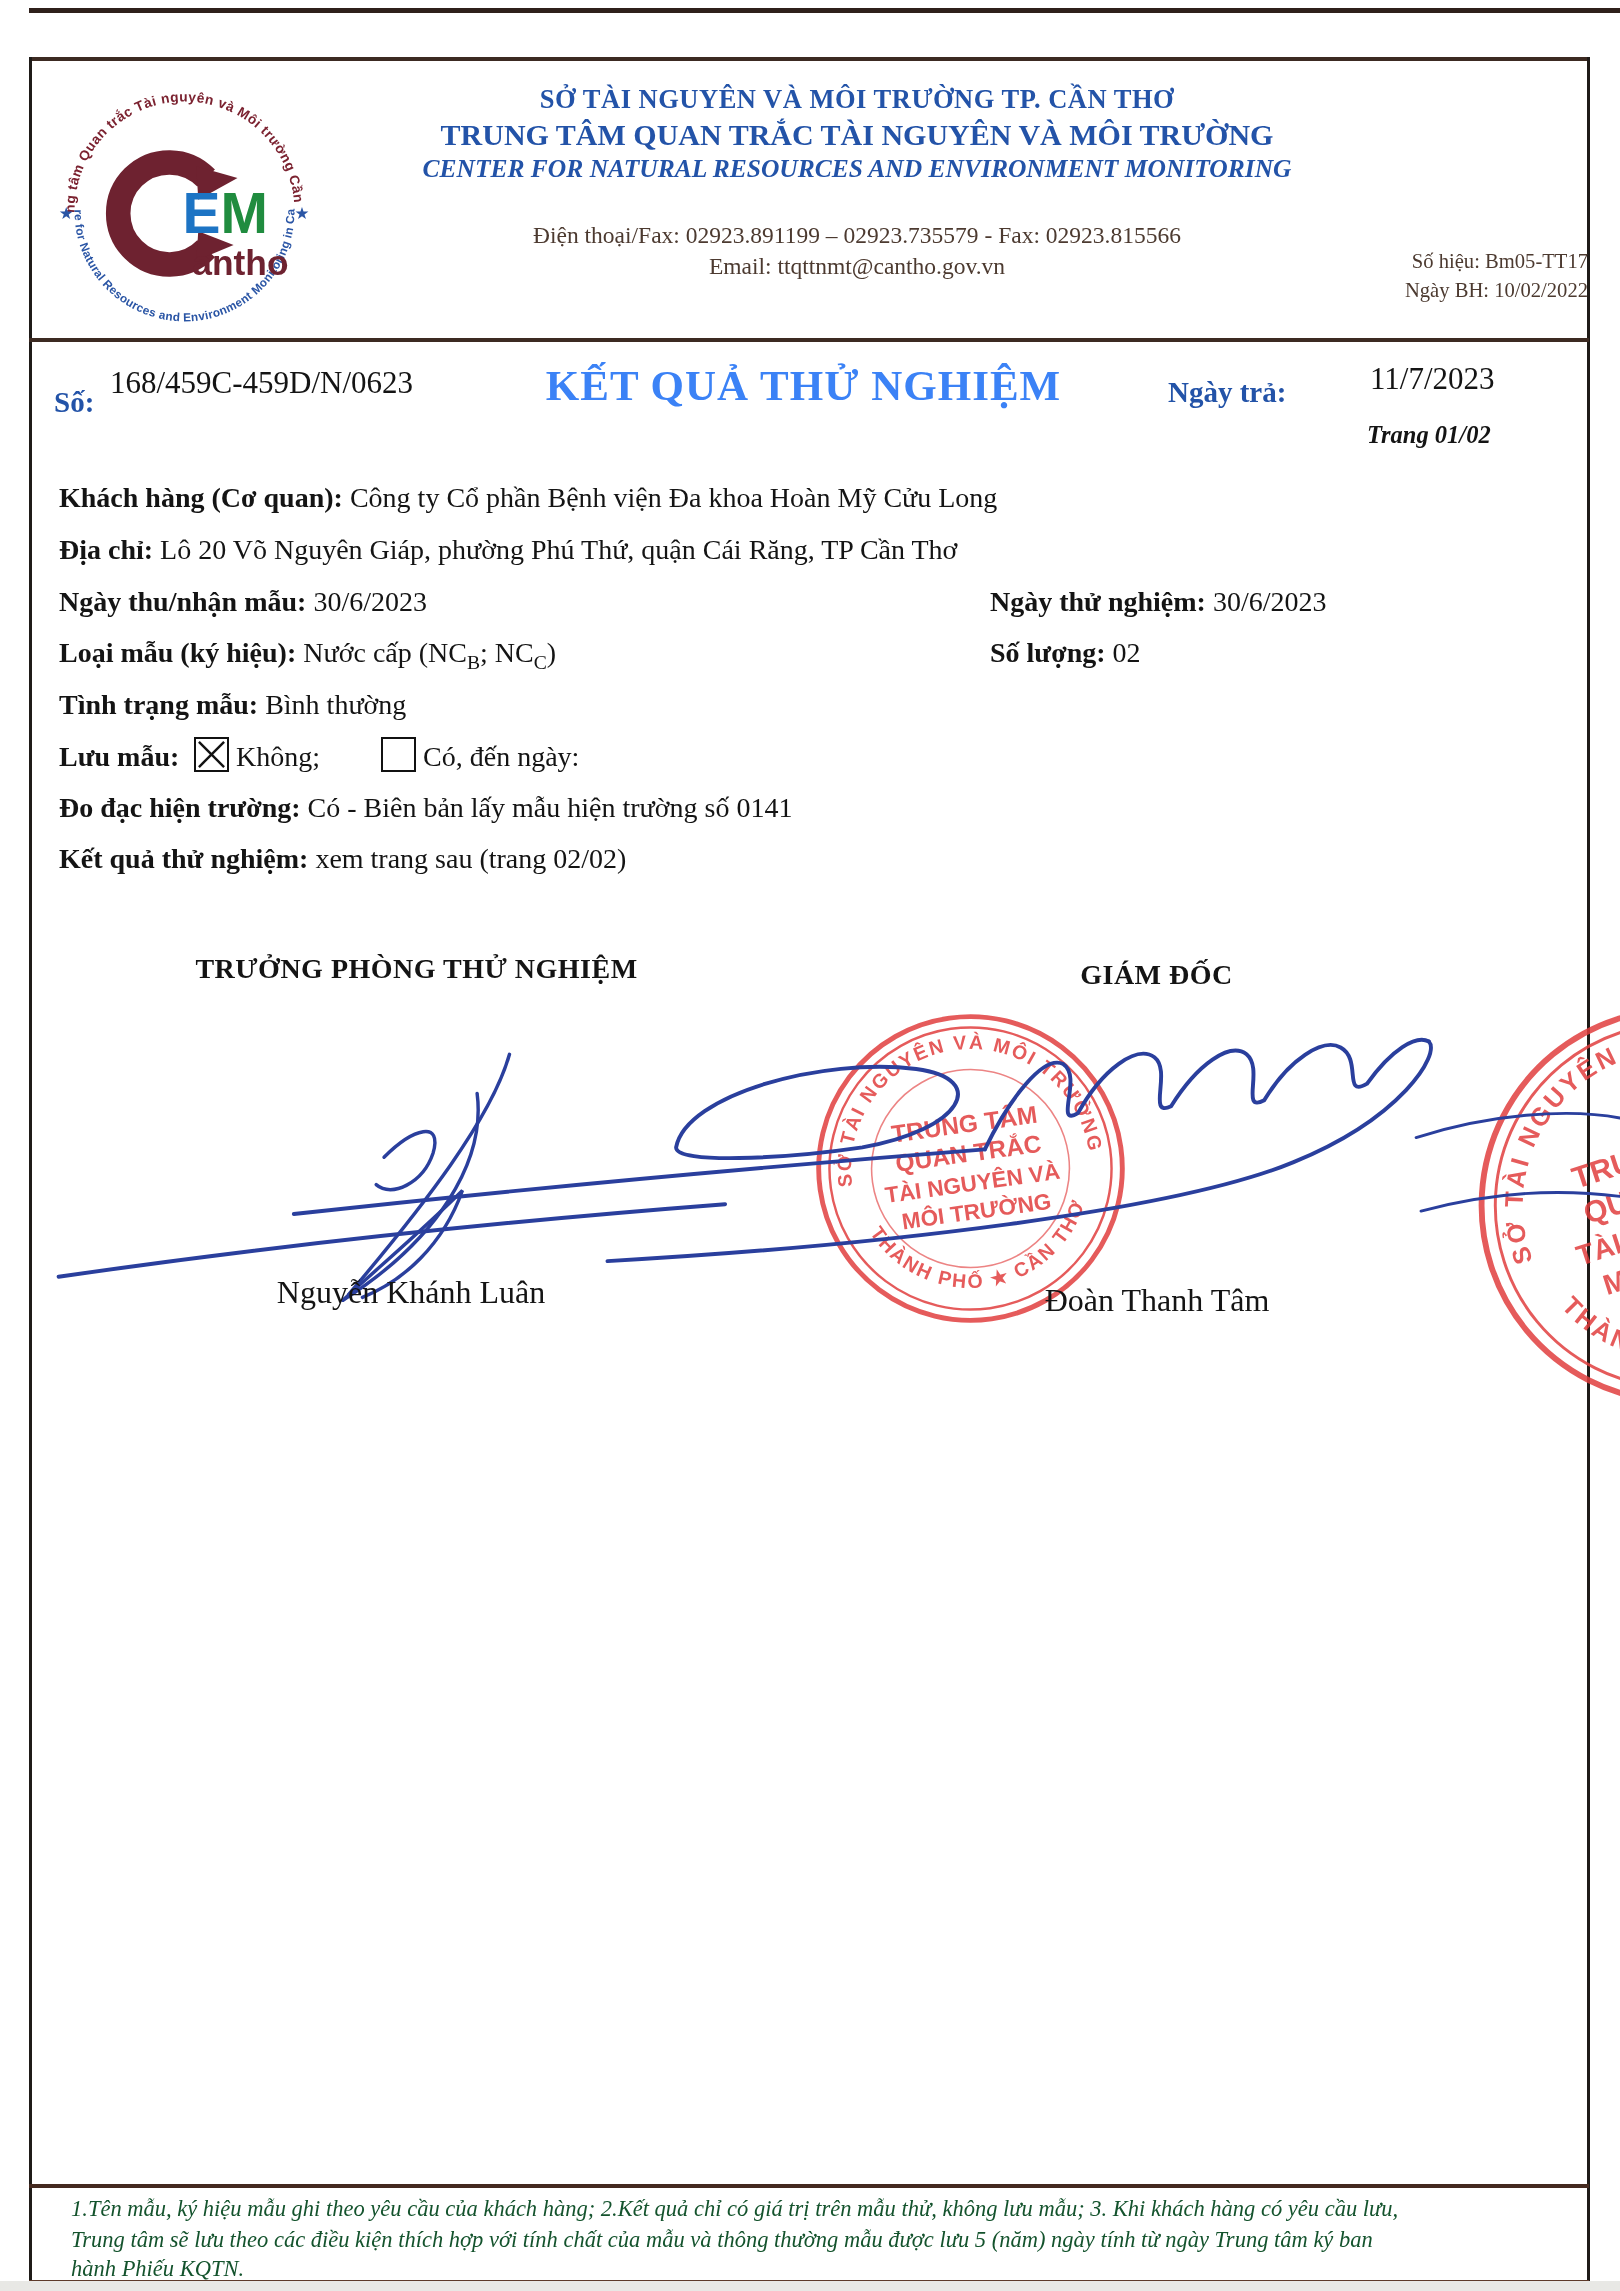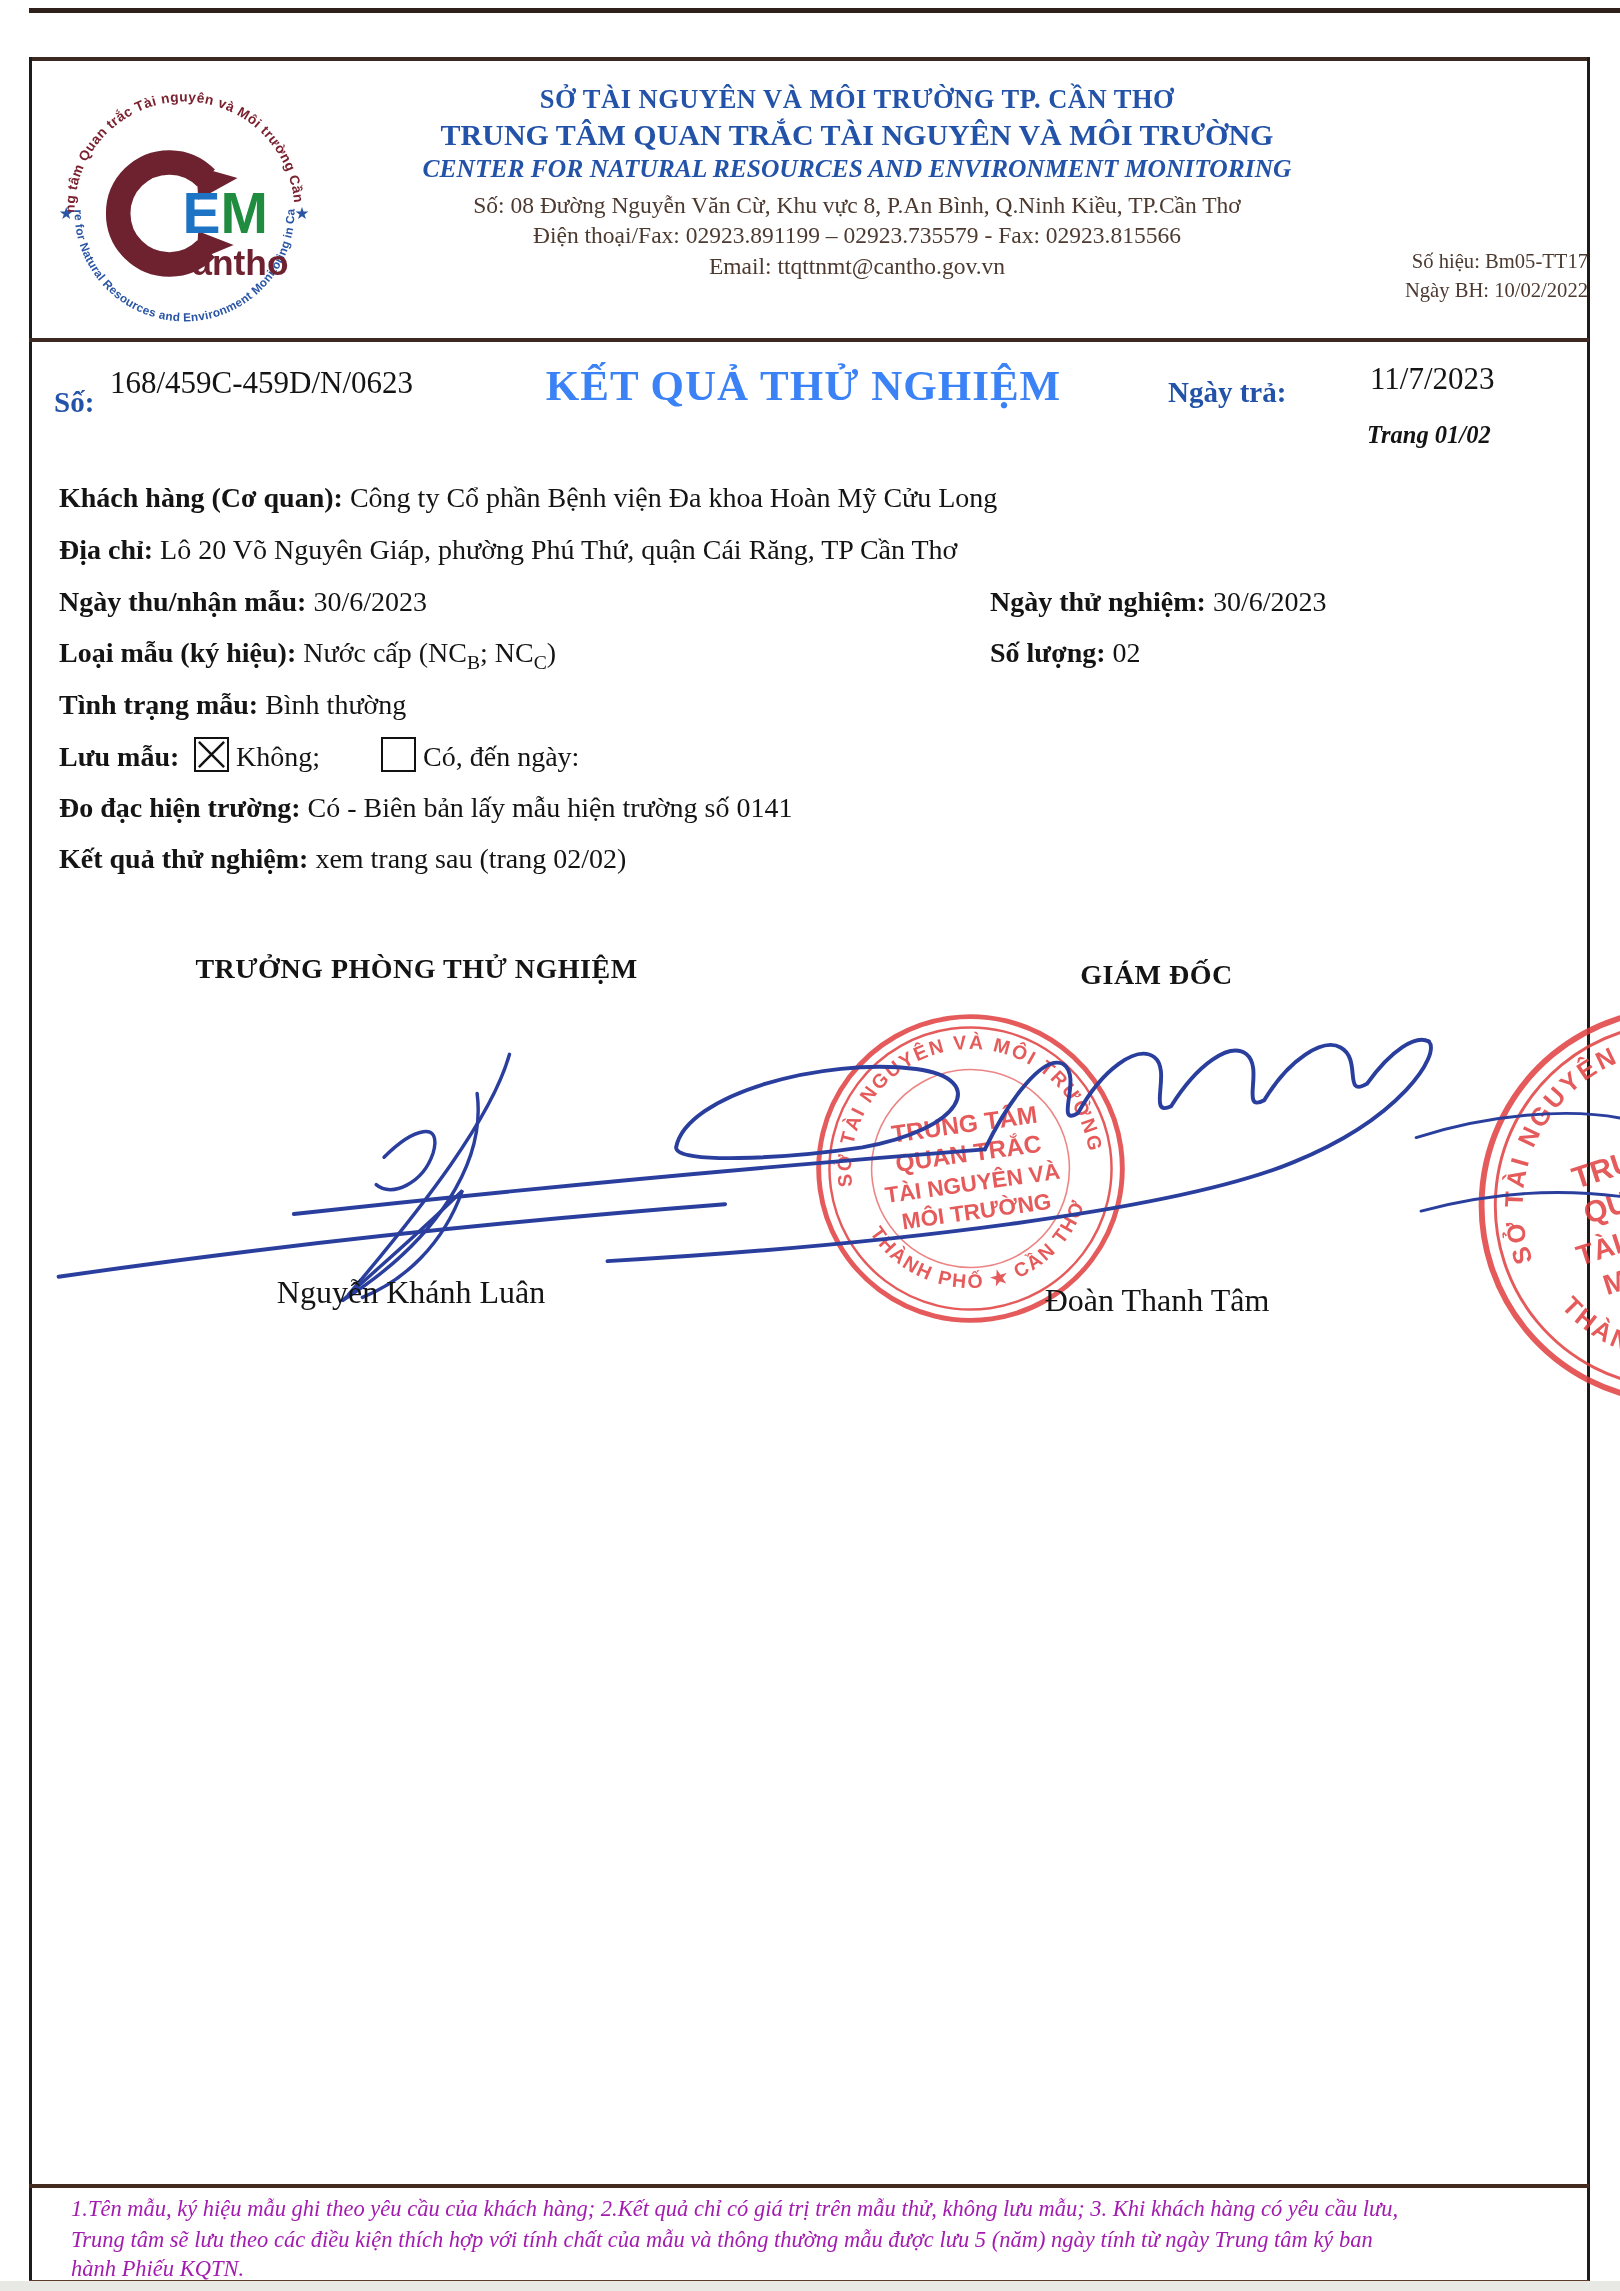--- a/index.html
+++ b/index.html
@@ -16,21 +16,21 @@
   .formbox{font-size:20.6px;color:#4c3a30;line-height:29px;}
   .doc-title{font-size:43px;font-weight:bold;color:#3b82f6;letter-spacing:1px;}
   .lbl-blue{font-size:29px;font-weight:bold;color:#2353a8;}
   .val-black{font-size:31px;color:#141414;}
   .row{position:absolute;left:59px;font-size:28px;white-space:nowrap;}
   .row .lab{font-weight:bold;}
   .sig-title{font-size:28px;font-weight:bold;letter-spacing:0.5px;}
   .sig-name{font-size:32px;font-weight:normal;}
   .pageno{font-size:24.5px;font-weight:bold;font-style:italic;}
   .footer-line{position:absolute;left:71px;width:1514px;font-size:22.5px;font-style:italic;
-               color:#a21caf;white-space:nowrap;}
+               color:#14532d;white-space:nowrap;}
   .cb{display:inline-block;width:31px;height:31px;border:2.5px solid #111;position:relative;
       vertical-align:-5.9px;background:#fff;}
   .cb svg{position:absolute;left:0;top:0;}
   sub.smp{font-size:19.6px;}
   .stamp{opacity:.84;}
   .graybar{position:absolute;left:0;top:2281px;width:1620px;height:10.8px;background:#e8e8e5;}
 </style>
 </head>
 <body>
 
@@ -60,21 +60,20 @@
       <polygon points="150,92 192,104 152,126" fill="#6e2230"></polygon>
       <polygon points="152,158 188,172 150,188" fill="#6e2230"></polygon>
       <text x="136" y="160" font-family="Liberation Sans, sans-serif" font-size="58" font-weight="bold"><tspan fill="#1d74c4">E</tspan><tspan fill="#208c3f">M</tspan></text>
       <text x="146" y="203" font-family="Liberation Sans, sans-serif" font-size="36" font-weight="bold" fill="#6e2230">antho</text>
     </svg>
   </div>
 
   <div class="abs ctr hdr1" style="left:323px;top:84px;width:1068px;">SỞ TÀI NGUYÊN VÀ MÔI TRƯỜNG TP. CẦN THƠ</div>
   <div class="abs ctr hdr2" style="left:323px;top:118px;width:1068px;">TRUNG TÂM QUAN TRẮC TÀI NGUYÊN VÀ MÔI TRƯỜNG</div>
   <div class="abs ctr hdr3" style="left:323px;top:154px;width:1068px;text-align:center;">CENTER FOR NATURAL RESOURCES AND ENVIRONMENT MONITORING</div>
-  <div class="abs ctr hdr4" style="left:323px;top:192px;width:1068px;">Số: 08 Đường Nguyễn Văn Cừ, Khu vực 8, P.An Bình, Q.Ninh Kiều, TP.Cần Thơ</div>
   <div class="abs ctr hdr4" style="left:323px;top:222px;width:1068px;">Điện thoại/Fax: 02923.891199 – 02923.735579  - Fax: 02923.815566</div>
   <div class="abs ctr hdr4" style="left:323px;top:253px;width:1068px;">Email: ttqttnmt@cantho.gov.vn</div>
 
   <div class="abs formbox" style="left:1323px;top:247px;width:265px;text-align:right;">
     <div>Số hiệu: Bm05-TT17</div>
     <div>Ngày BH: 10/02/2022</div>
   </div>
 
   <div class="hline" style="left:29px;top:338px;width:1560px;height:3.9px;"></div>
 

